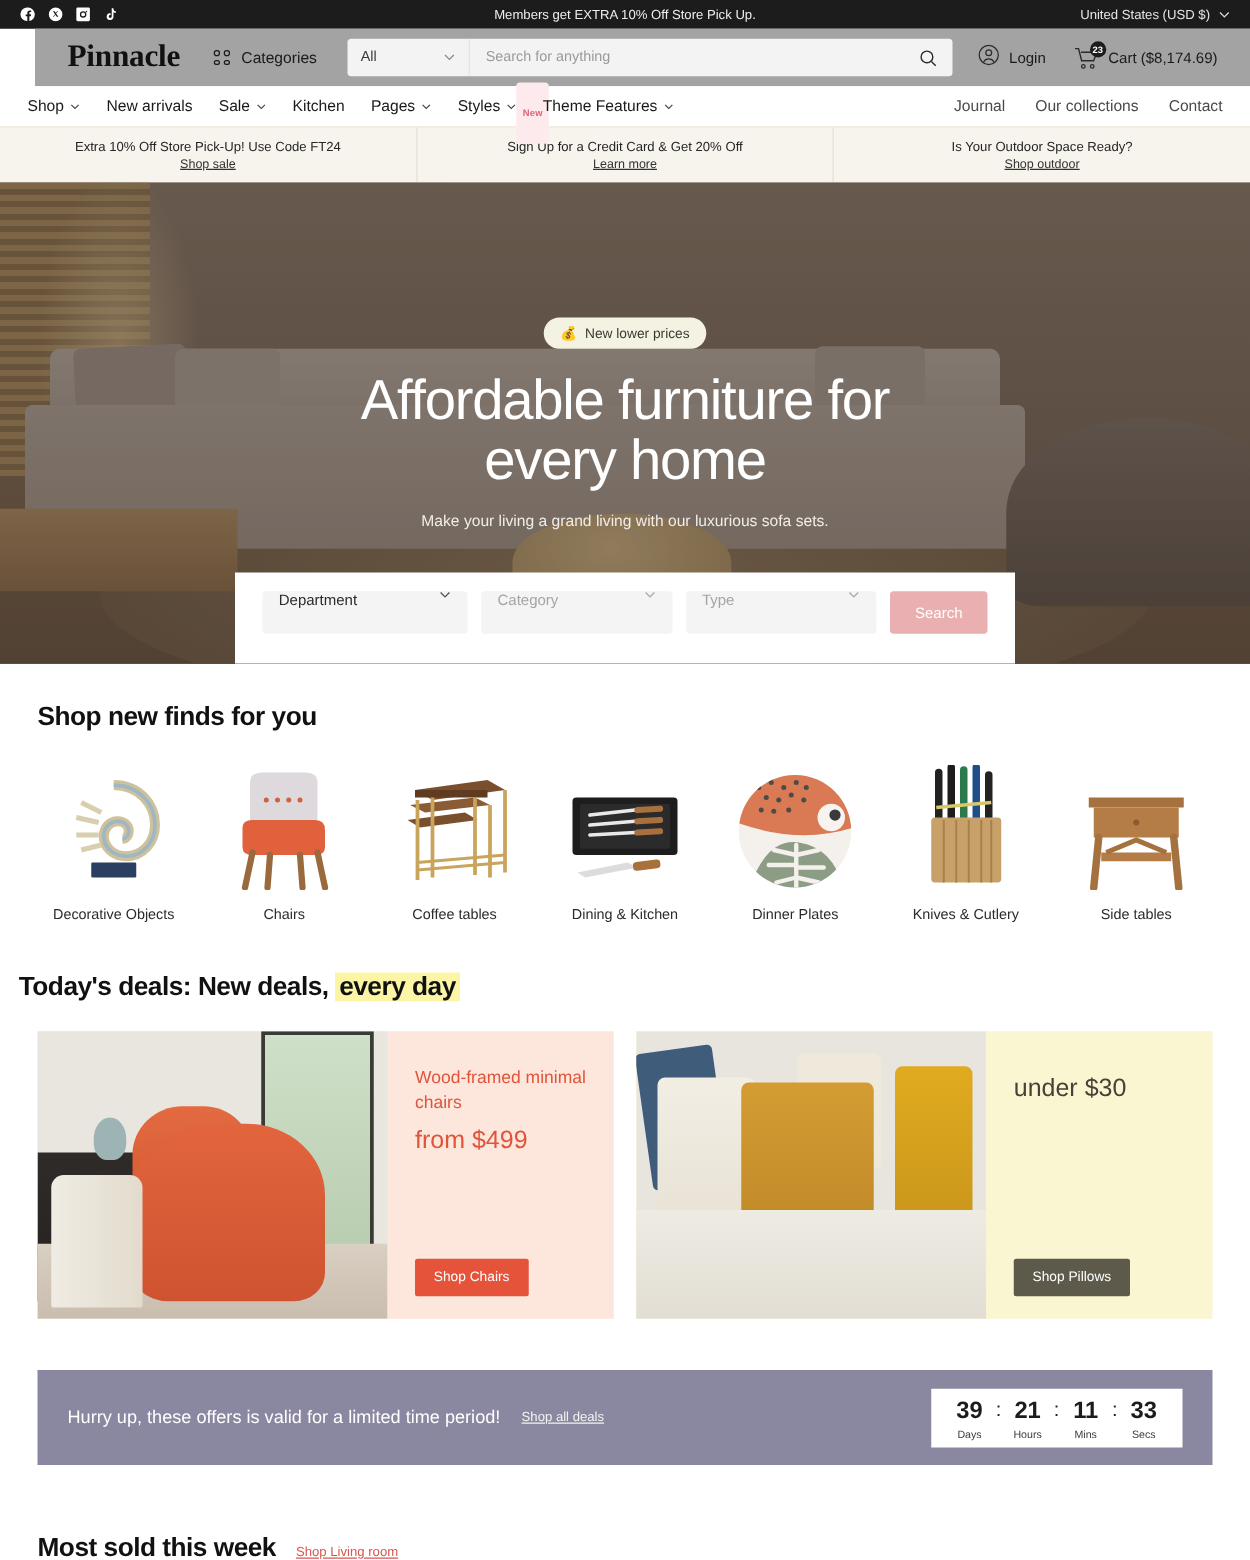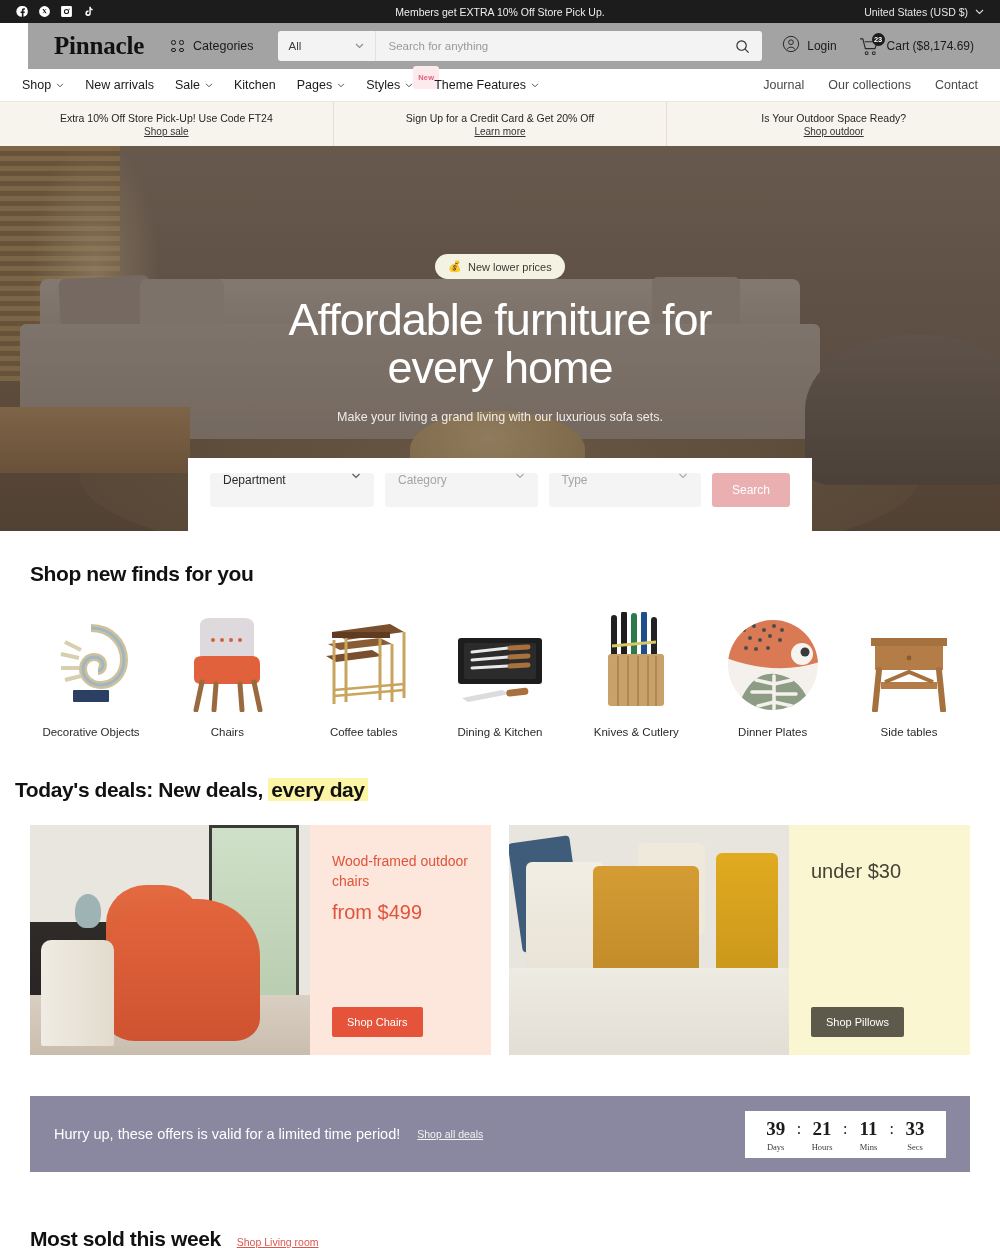--- a/index.html
+++ b/index.html
@@ -107,21 +107,21 @@
   .nav-left { display: flex; align-items: center; gap: 21px; }
   .nav-right { margin-left: auto; display: flex; align-items: center; gap: 24px; }
   .nav-item {
     display: flex; align-items: center; gap: 5px;
     color: #1a1a1a; cursor: pointer; position: relative; white-space: nowrap;
   }
   .nav-right .nav-item { color: #4a4a4a; }
   .badge-new {
     position: absolute; top: -12px; right: -26px;
     background: #fdeaec; color: #e0607a;
-    font-size: 7.5px; padding: 7px 5px; border-radius: 3px;
+    font-size: 7.5px; padding: 20px 5px; border-radius: 3px;
     font-weight: 600; letter-spacing: .2px;
   }
 
   
   .promo {
     background: #f7f3ed; display: flex; height: 45px;
     border-top: 1px solid #eee7dd;
   }
   .promo-cell {
     flex: 1; display: flex; flex-direction: column;
@@ -289,21 +289,21 @@
     background: #8a87a0; height: 76px; display: flex; align-items: center;
     padding: 0 24px;
   }
   .cd-text { color: #fff; font-size: 14.5px; }
   .cd-link {
     color: #f3f3f3; font-size: 10.5px; text-decoration: underline;
     margin-left: 17px; cursor: pointer;
   }
   .cd-box {
     margin-left: auto; background: #fff; padding: 8px 14px 6px;
-    display: flex; align-items: flex-start; gap: 4px; font-family: Liberation Serif, serif;
+    display: flex; align-items: flex-start; gap: 4px;
   }
   .cd-unit { text-align: center; min-width: 34px; }
   .cd-num { font-size: 19px; font-weight: 700; color: #1c1c1c; line-height: 1; }
   .cd-lab { font-size: 8.5px; color: #3b3b3b; margin-top: 4px; }
   .cd-sep { font-size: 16px; color: #1c1c1c; line-height: 1.1; padding-top: 1px; }
 
   
   .ms-head {
     padding: 38px 30px 0; display: flex; align-items: baseline; gap: 16px;
   }
@@ -607,44 +607,20 @@
           <g stroke="#a8703c" stroke-width="5" stroke-linecap="round">
             <path d="M60 16 L78 15"></path>
               <path d="M60 25 L78 24"></path>
               <path d="M60 34 L78 33"></path>
           </g>
           <path d="M12 66 L52 58 L60 62 L18 70 Z" fill="#dcdcdc"></path>
           <rect x="56" y="58" width="22" height="7" rx="3" fill="#a8703c" transform="rotate(-7 56 58)"></rect>
         </svg>
       </div>
       <div class="cat-name">Dining &amp; Kitchen</div>
-    </div>
-
-    <div class="cat-cell">
-      <div class="cat-thumb">
-        <svg width="76" height="100" viewBox="0 0 76 100">
-          <g stroke-linecap="round" stroke-width="6">
-            <path d="M16 6 L16 48" stroke="#222"></path>
-            <path d="M26 2 L26 48" stroke="#1d1d1d"></path>
-            <path d="M36 4 L36 48" stroke="#2c7a4b"></path>
-            <path d="M46 2 L46 48" stroke="#1f4f8a"></path>
-            <path d="M56 8 L56 48" stroke="#222"></path>
-          </g>
-          <path d="M14 34 L58 30" stroke="#d8c86a" stroke-width="3"></path>
-          <rect x="10" y="42" width="56" height="52" rx="3" fill="#c8a06a"></rect>
-          <g stroke="#a9814d" stroke-width="1.6">
-            <path d="M20 44 L20 94"></path>
-              <path d="M30 44 L30 94"></path>
-              <path d="M40 44 L40 94"></path>
-            <path d="M50 44 L50 94"></path>
-              <path d="M58 44 L58 94"></path>
-          </g>
-        </svg>
-      </div>
-      <div class="cat-name">Knives &amp; Cutlery</div>
     </div>
 
     <div class="cat-cell">
       <div class="cat-thumb">
         <svg width="94" height="94" viewBox="0 0 94 94">
           <defs>
               <clipPath id="plateClip">
                 <circle cx="47" cy="47" r="45"></circle>
               </clipPath>
             </defs>
@@ -678,20 +654,44 @@
                 <path d="M48 84 L66 88"></path>
             </g>
           </g>
         </svg>
       </div>
       <div class="cat-name">Dinner Plates</div>
     </div>
 
     <div class="cat-cell">
       <div class="cat-thumb">
+        <svg width="76" height="100" viewBox="0 0 76 100">
+          <g stroke-linecap="round" stroke-width="6">
+            <path d="M16 6 L16 48" stroke="#222"></path>
+            <path d="M26 2 L26 48" stroke="#1d1d1d"></path>
+            <path d="M36 4 L36 48" stroke="#2c7a4b"></path>
+            <path d="M46 2 L46 48" stroke="#1f4f8a"></path>
+            <path d="M56 8 L56 48" stroke="#222"></path>
+          </g>
+          <path d="M14 34 L58 30" stroke="#d8c86a" stroke-width="3"></path>
+          <rect x="10" y="42" width="56" height="52" rx="3" fill="#c8a06a"></rect>
+          <g stroke="#a9814d" stroke-width="1.6">
+            <path d="M20 44 L20 94"></path>
+              <path d="M30 44 L30 94"></path>
+              <path d="M40 44 L40 94"></path>
+            <path d="M50 44 L50 94"></path>
+              <path d="M58 44 L58 94"></path>
+          </g>
+        </svg>
+      </div>
+      <div class="cat-name">Knives &amp; Cutlery</div>
+    </div>
+
+    <div class="cat-cell">
+      <div class="cat-thumb">
         <svg width="96" height="92" viewBox="0 0 96 92">
           <path d="M10 18 L86 18 L86 26 L10 26 Z" fill="#a5713f"></path>
           <rect x="14" y="26" width="68" height="24" fill="#b47c47"></rect>
           <circle cx="48" cy="38" r="2.4" fill="#8a5b30"></circle>
           <path d="M18 50 L14 90 M78 50 L82 90" stroke="#a5713f" stroke-width="6" stroke-linecap="round"></path>
           <rect x="20" y="62" width="56" height="7" fill="#b47c47"></rect>
           <path d="M24 62 L48 52 L72 62" fill="none" stroke="#a5713f" stroke-width="4"></path>
         </svg>
       </div>
       <div class="cat-name">Side tables</div>
@@ -714,21 +714,21 @@
           <div class="win"></div>
           <div class="wallcab"></div>
           <div class="flr"></div>
           <div class="vase"></div>
           <div class="chairback"></div>
           <div class="chair"></div>
           <div class="sidetbl"></div>
         </div>
       </div>
       <div class="deal-body">
-        <div class="deal-t1">Wood-framed outdoor chairs</div>
+        <div class="deal-t1">Wood-framed minimal chairs</div>
         <div class="deal-t2">from $499</div>
         <button class="deal-btn">Shop Chairs</button>
       </div>
     </div>
 
     <div class="deal deal-b">
       <div class="deal-img">
         <div class="ph-pillows">
           <div class="p-blue"></div>
           <div class="p-white"></div>

